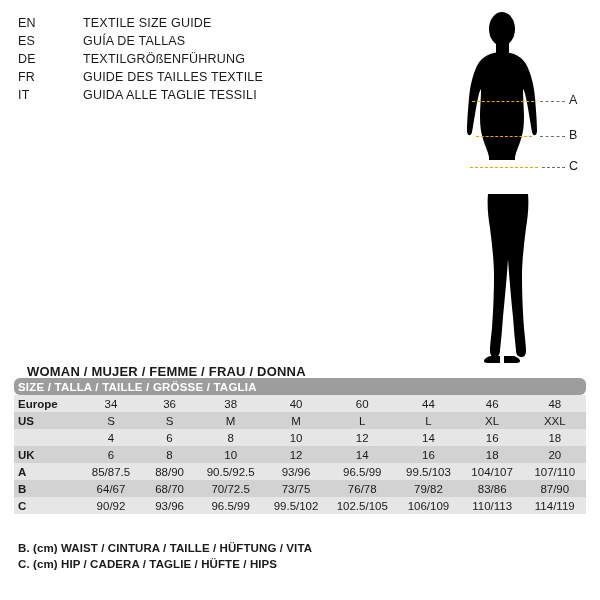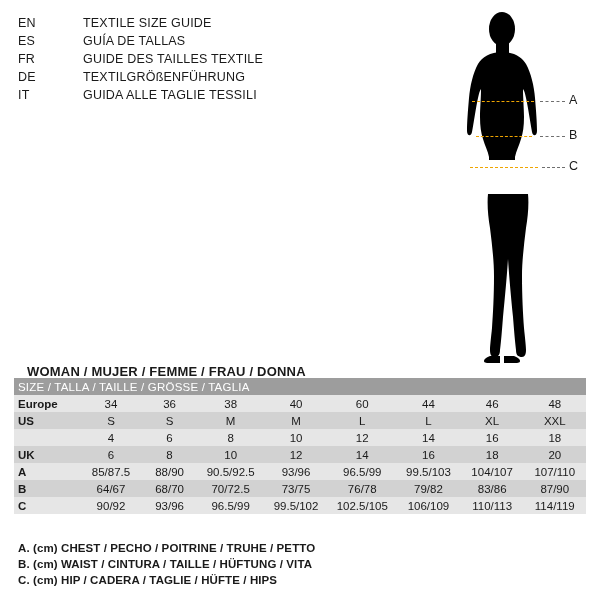--- a/index.html
+++ b/index.html
@@ -95,24 +95,25 @@
     font-size: 11.5px;
   }
   table.size-table td {
     height: 17px;
     padding: 0 4px;
     vertical-align: middle;
   }
   .row-header td {
     background: #9d9d9d;
     color: #ffffff;
-    font-weight: normal;
+    font-weight: bold;
     font-size: 11.5px;
     letter-spacing: 0.2px;
     height: 18px;
+    border-radius: 6px;
   }
   .row-light td { background: #e6e6e6; }
   .row-dark td  { background: #d2d2d2; margin-top: 46px; }
 
   .c-label {
     width: 80px;
     text-align: left;
     padding-left: 6px;
     font-weight: bold;
   }
@@ -143,26 +144,26 @@
   <div class="lang-block">
     <div class="lang-row">
       <span class="lang-code">EN</span>
       <span class="lang-text">TEXTILE SIZE GUIDE</span>
     </div>
     <div class="lang-row">
       <span class="lang-code">ES</span>
       <span class="lang-text">GUÍA DE TALLAS</span>
     </div>
     <div class="lang-row">
+      <span class="lang-code">DE</span>
+      <span class="lang-text">TEXTILGRÖßENFÜHRUNG</span>
+    </div>
+    <div class="lang-row">
       <span class="lang-code">FR</span>
       <span class="lang-text">GUIDE DES TAILLES TEXTILE</span>
-    </div>
-    <div class="lang-row">
-      <span class="lang-code">DE</span>
-      <span class="lang-text">TEXTILGRÖßENFÜHRUNG</span>
     </div>
     <div class="lang-row">
       <span class="lang-code">IT</span>
       <span class="lang-text">GUIDA ALLE TAGLIE TESSILI</span>
     </div>
   </div>
 
   <div class="figure-wrap">
     <svg class="figure-svg" width="160" height="360" viewBox="0 0 160 360">
       <g fill="#000000">
@@ -320,18 +321,17 @@
         <td class="c-val">102.5/105</td>
         <td class="c-val">106/109</td>
         <td class="c-val">110/113</td>
         <td class="c-val">114/119</td>
       </tr>
     </tbody>
       </table>
   </div>
 
   <div class="legend">
-    <div class="legend-row">A. (cm) CHEST / PECHO / POITRINE / TRUHE / PETTO</div>
     <div class="legend-row">B. (cm) WAIST / CINTURA / TAILLE / HÜFTUNG / VITA</div>
     <div class="legend-row">C. (cm) HIP / CADERA / TAGLIE / HÜFTE / HIPS</div>
   </div>
 
 </div>
 
 </body></html>

